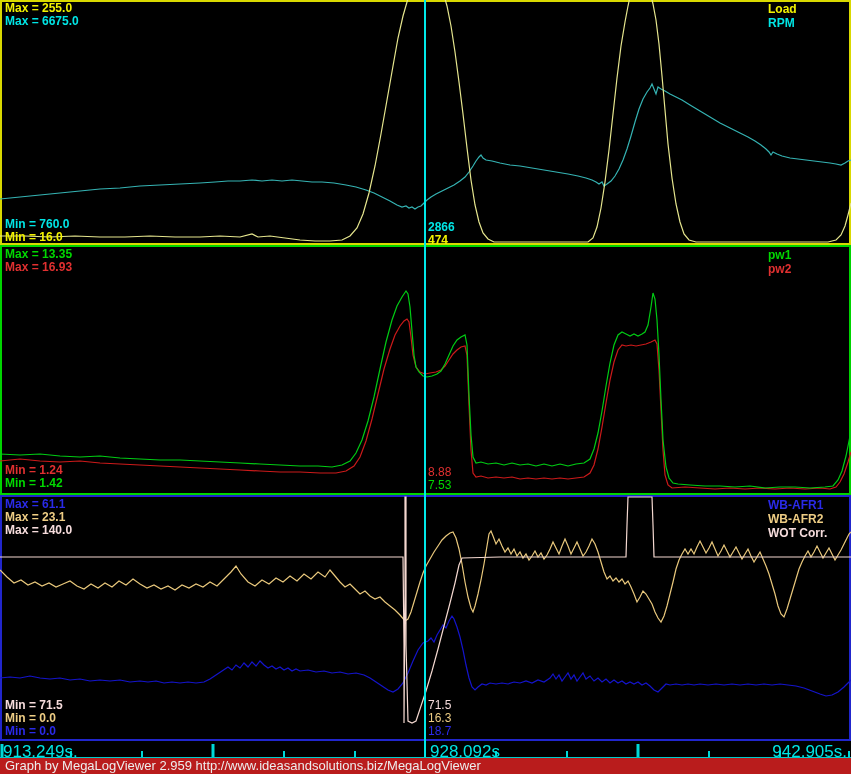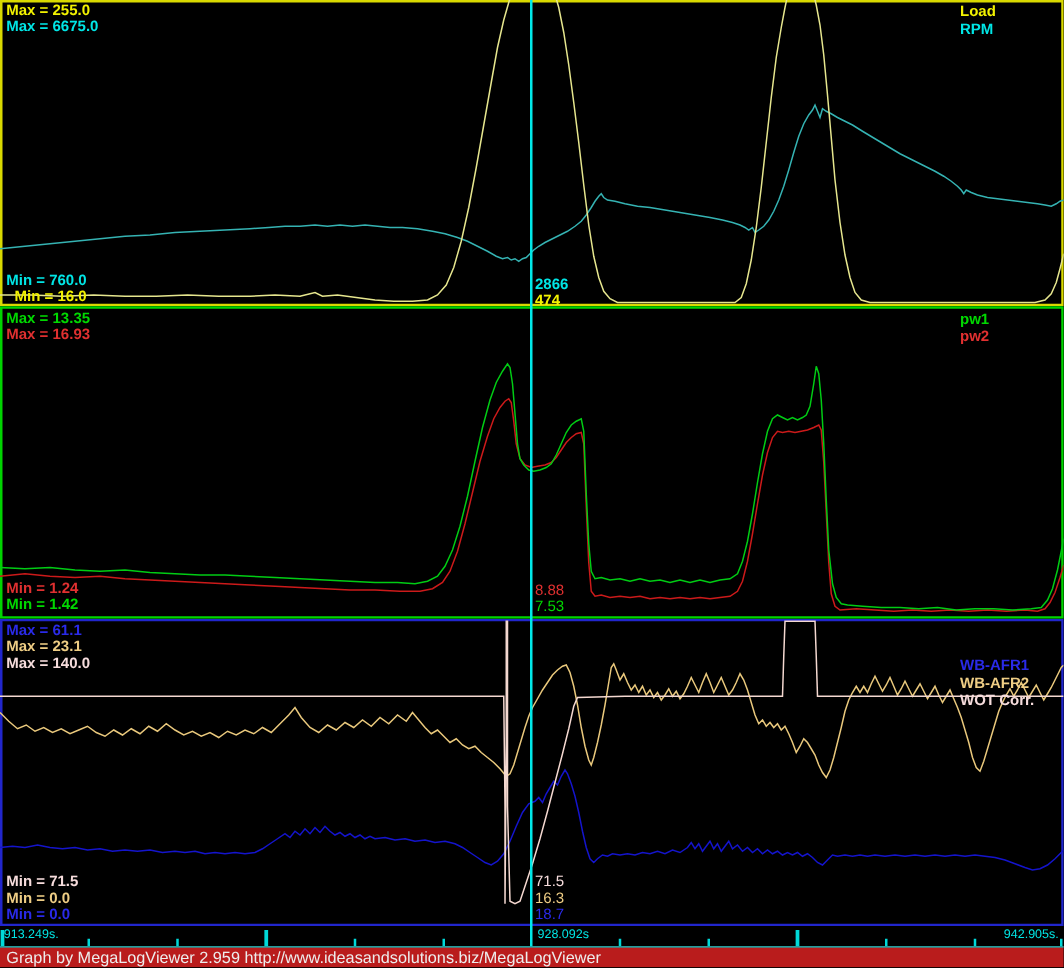--- a/index.html
+++ b/index.html
@@ -14,41 +14,41 @@
   .lblblock{position:absolute;font-size:12px;font-weight:bold;line-height:13px;white-space:nowrap;}
   .maxblock{left:5px;}
   .minblock{left:5px;}
   .legend{left:768px;font-size:12px;font-weight:bold;line-height:14px;position:absolute;white-space:nowrap;}
   .cursorvals{position:absolute;left:428px;font-size:12px;font-weight:normal;line-height:13px;white-space:nowrap;}
   .c-yellow{color:#f2f200}.c-cyan{color:#00e5e5}.c-green{color:#00d800}.c-red{color:#e03030}
   .c-blue{color:#2a2ae8}.c-tan{color:#eecd84}.c-pink{color:#f6dcdc}
   #cursor{position:absolute;left:424px;top:0;width:2px;height:757px;background:#00e8e8;z-index:40;}
   #axis{position:absolute;top:741px;left:0;width:851px;height:16px;background:#000;}
   #axis svg{position:absolute;inset:0;width:100%;height:100%;}
-  .axis-label{position:absolute;top:1px;font-size:10px;color:#00e5e5;white-space:nowrap;}
+  .axis-label{position:absolute;top:1px;font-size:17px;color:#00e5e5;white-space:nowrap;}
   #axis-start{left:3px;} #axis-cursor{left:430px;} #axis-end{right:4px;}
   #statusbar{position:absolute;top:757px;left:0;width:851px;height:17px;background:#b91c1c;
              border-top:1px solid #00cccc;box-sizing:border-box;color:#ededed;
              font-size:13px;line-height:15px;padding-left:5px;white-space:nowrap;}
 </style>
 </head>
 <body>
 
 <div id="root">
 
   <div class="panel" id="p1">
     <svg viewBox="0 0 851 245" preserveAspectRatio="none">
       <polyline points="0,199 20,197 40,195 60,193 80,191 100,189 120,188 140,186 160,185 180,184 200,183 215,182 228,181 240,181 252,180 262,181 272,180 282,181 292,180 302,181 312,182 322,182 334,183 346,185 356,187 366,190 374,193 382,197 390,201 397,205 402,207 406,206 409,208 412,207 415,209 418,207 421,206 424,203 427,200 431,197 436,194 442,191 448,188 454,185 460,181 465,177 469,172 473,166 476,161 479,157 481,155 483,158 486,160 492,161 500,163 510,165 520,166 532,168 544,170 556,172 568,174 578,176 586,178 592,180 596,182 599,184 602,182 604,186 607,184 611,181 615,176 619,169 623,160 627,149 631,136 635,122 639,109 643,99 647,92 650,88 652,84 654,89 656,94 658,87 661,89 665,91 670,94 676,97 682,100 690,105 700,111 710,117 720,123 730,128 740,133 748,137 755,141 761,145 766,149 769,152 771,155 773,152 777,154 782,156 790,158 798,159 806,160 814,161 822,162 830,163 836,164 841,165 845,163 848,161 851,160" stroke="#35b3b3"></polyline>
       <polyline points="0,236 25,236 50,237 75,236 100,237 125,237 150,236 175,237 200,237 220,236 240,237 252,234 258,237 270,236 285,238 300,240 315,241 330,241 342,240 350,236 357,228 363,214 369,193 375,166 381,134 387,100 393,66 398,38 403,16 407,2 410,-8 443,-8 447,6 451,26 455,52 459,82 463,114 467,148 471,180 475,205 479,222 483,233 488,239 494,242 520,242 560,242 588,242 593,238 597,227 601,208 605,182 609,150 613,114 617,78 621,46 625,22 628,6 631,-8 650,-8 653,4 656,20 659,44 662,76 665,110 668,144 672,178 676,204 680,222 684,234 689,240 696,242 730,242 770,242 810,242 828,242 836,240 841,235 845,226 848,215 851,203" stroke="#e6e68e"></polyline>
     </svg>
     <div class="lblblock maxblock" style="top:2px;">
       <div class="c-yellow">Max = 255.0</div>
       <div class="c-cyan">Max = 6675.0</div>
     </div>
-    <div class="lblblock minblock" style="bottom:1px;text-align:right;">
+    <div class="lblblock minblock" style="bottom:1px;">
       <div class="c-cyan">Min = 760.0</div>
       <div class="c-yellow">Min = 16.0</div>
     </div>
     <div class="legend" style="top:2px;">
       <div class="c-yellow">Load</div>
       <div class="c-cyan">RPM</div>
     </div>
     <div class="cursorvals" style="top:221px;font-weight:bold;">
       <div class="c-cyan">2866</div>
       <div class="c-yellow">474</div>
@@ -87,21 +87,21 @@
     <div class="lblblock maxblock" style="top:3px;">
       <div class="c-blue">Max = 61.1</div>
       <div class="c-tan">Max = 23.1</div>
       <div class="c-pink">Max = 140.0</div>
     </div>
     <div class="lblblock minblock" style="bottom:3px;">
       <div class="c-pink">Min = 71.5</div>
       <div class="c-tan">Min = 0.0</div>
       <div class="c-blue">Min = 0.0</div>
     </div>
-    <div class="legend" style="top:3px;margin-top:27px;">
+    <div class="legend" style="top:3px;">
       <div class="c-blue">WB-AFR1</div>
       <div class="c-tan">WB-AFR2</div>
       <div class="c-pink">WOT Corr.</div>
     </div>
     <div class="cursorvals" style="bottom:3px;">
       <div class="c-pink">71.5</div>
       <div class="c-tan">16.3</div>
       <div class="c-blue">18.7</div>
     </div>
   </div>

